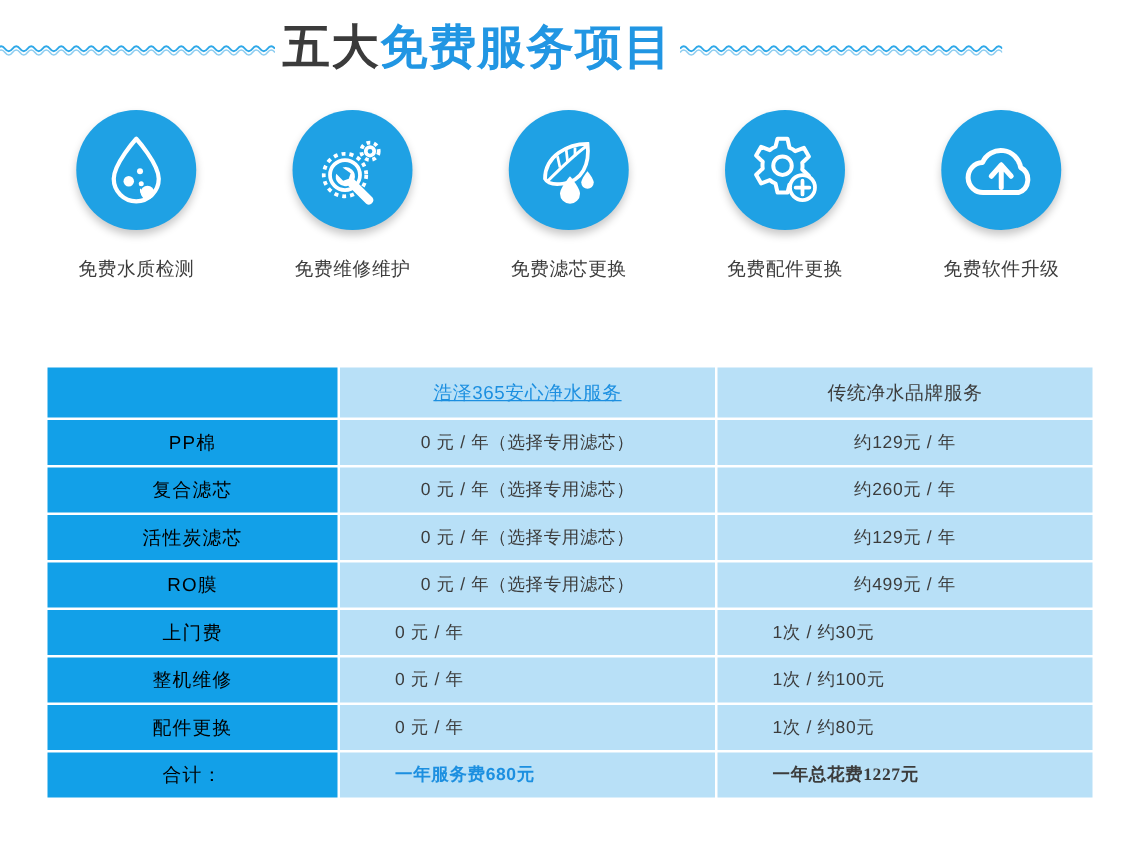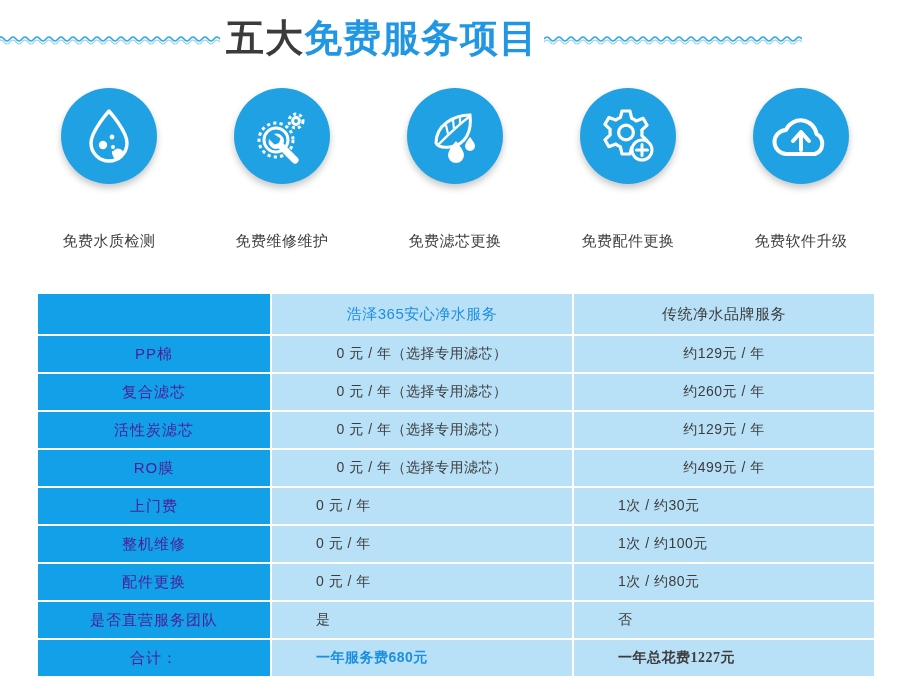--- a/index.html
+++ b/index.html
@@ -58,21 +58,20 @@
     align-items: flex-start;
     justify-content: space-between;
     padding: 0 30px;
     box-sizing: border-box;
   }
   .service {
     width: 158px;
     display: flex;
     flex-direction: column;
     align-items: center;
-    gap: 26px;
   }
   .service-circle {
     width: 96px;
     height: 96px;
     border-radius: 50%;
     background: #1fa1e4;
     box-shadow: 0 4px 7px rgba(0,0,0,0.22);
     display: flex;
     align-items: center;
     justify-content: center;
@@ -109,26 +108,26 @@
   .cell-head-blank {
     background: #12a0e8;
   }
   .cell-head-light {
     background: #b8e0f7;
     text-align: center;
     font-size: 15px;
     font-weight: bold;
     letter-spacing: 0.5px;
   }
-  .head-a { color: #1c8fe0; }
+  .head-a { color: #1c8fe0; text-decoration: underline; }
   .head-b { color: #3c3c3c; margin-top: 33px; }
 
   .cell-label {
     background: #12a0e8;
-    color: #4c1d95;
+    color: #000000;
     font-size: 15px;
     font-weight: bold;
     text-align: center;
     letter-spacing: 1px;
   }
   .cell-val {
     background: #b8e0f7;
     color: #3c3c3c;
     font-size: 14px;
     text-align: center;
@@ -292,25 +291,20 @@
       <td class="cell-val short">0 元 / 年</td>
       <td class="cell-val short">1次 / 约100元</td>
     </tr>
 
     <tr>
       <td class="cell-label">配件更换</td>
       <td class="cell-val short">0 元 / 年</td>
       <td class="cell-val short">1次 / 约80元</td>
     </tr>
 
-    <tr>
-      <td class="cell-label">是否直营服务团队</td>
-      <td class="cell-val short">是</td>
-      <td class="cell-val short">否</td>
-    </tr>
 
     <tr>
       <td class="cell-label">合计：</td>
       <td class="cell-val short accent">一年服务费680元</td>
       <td class="cell-val short bold">一年总花费1227元</td>
     </tr>
   </tbody>
 </table>
 
 </body></html>

